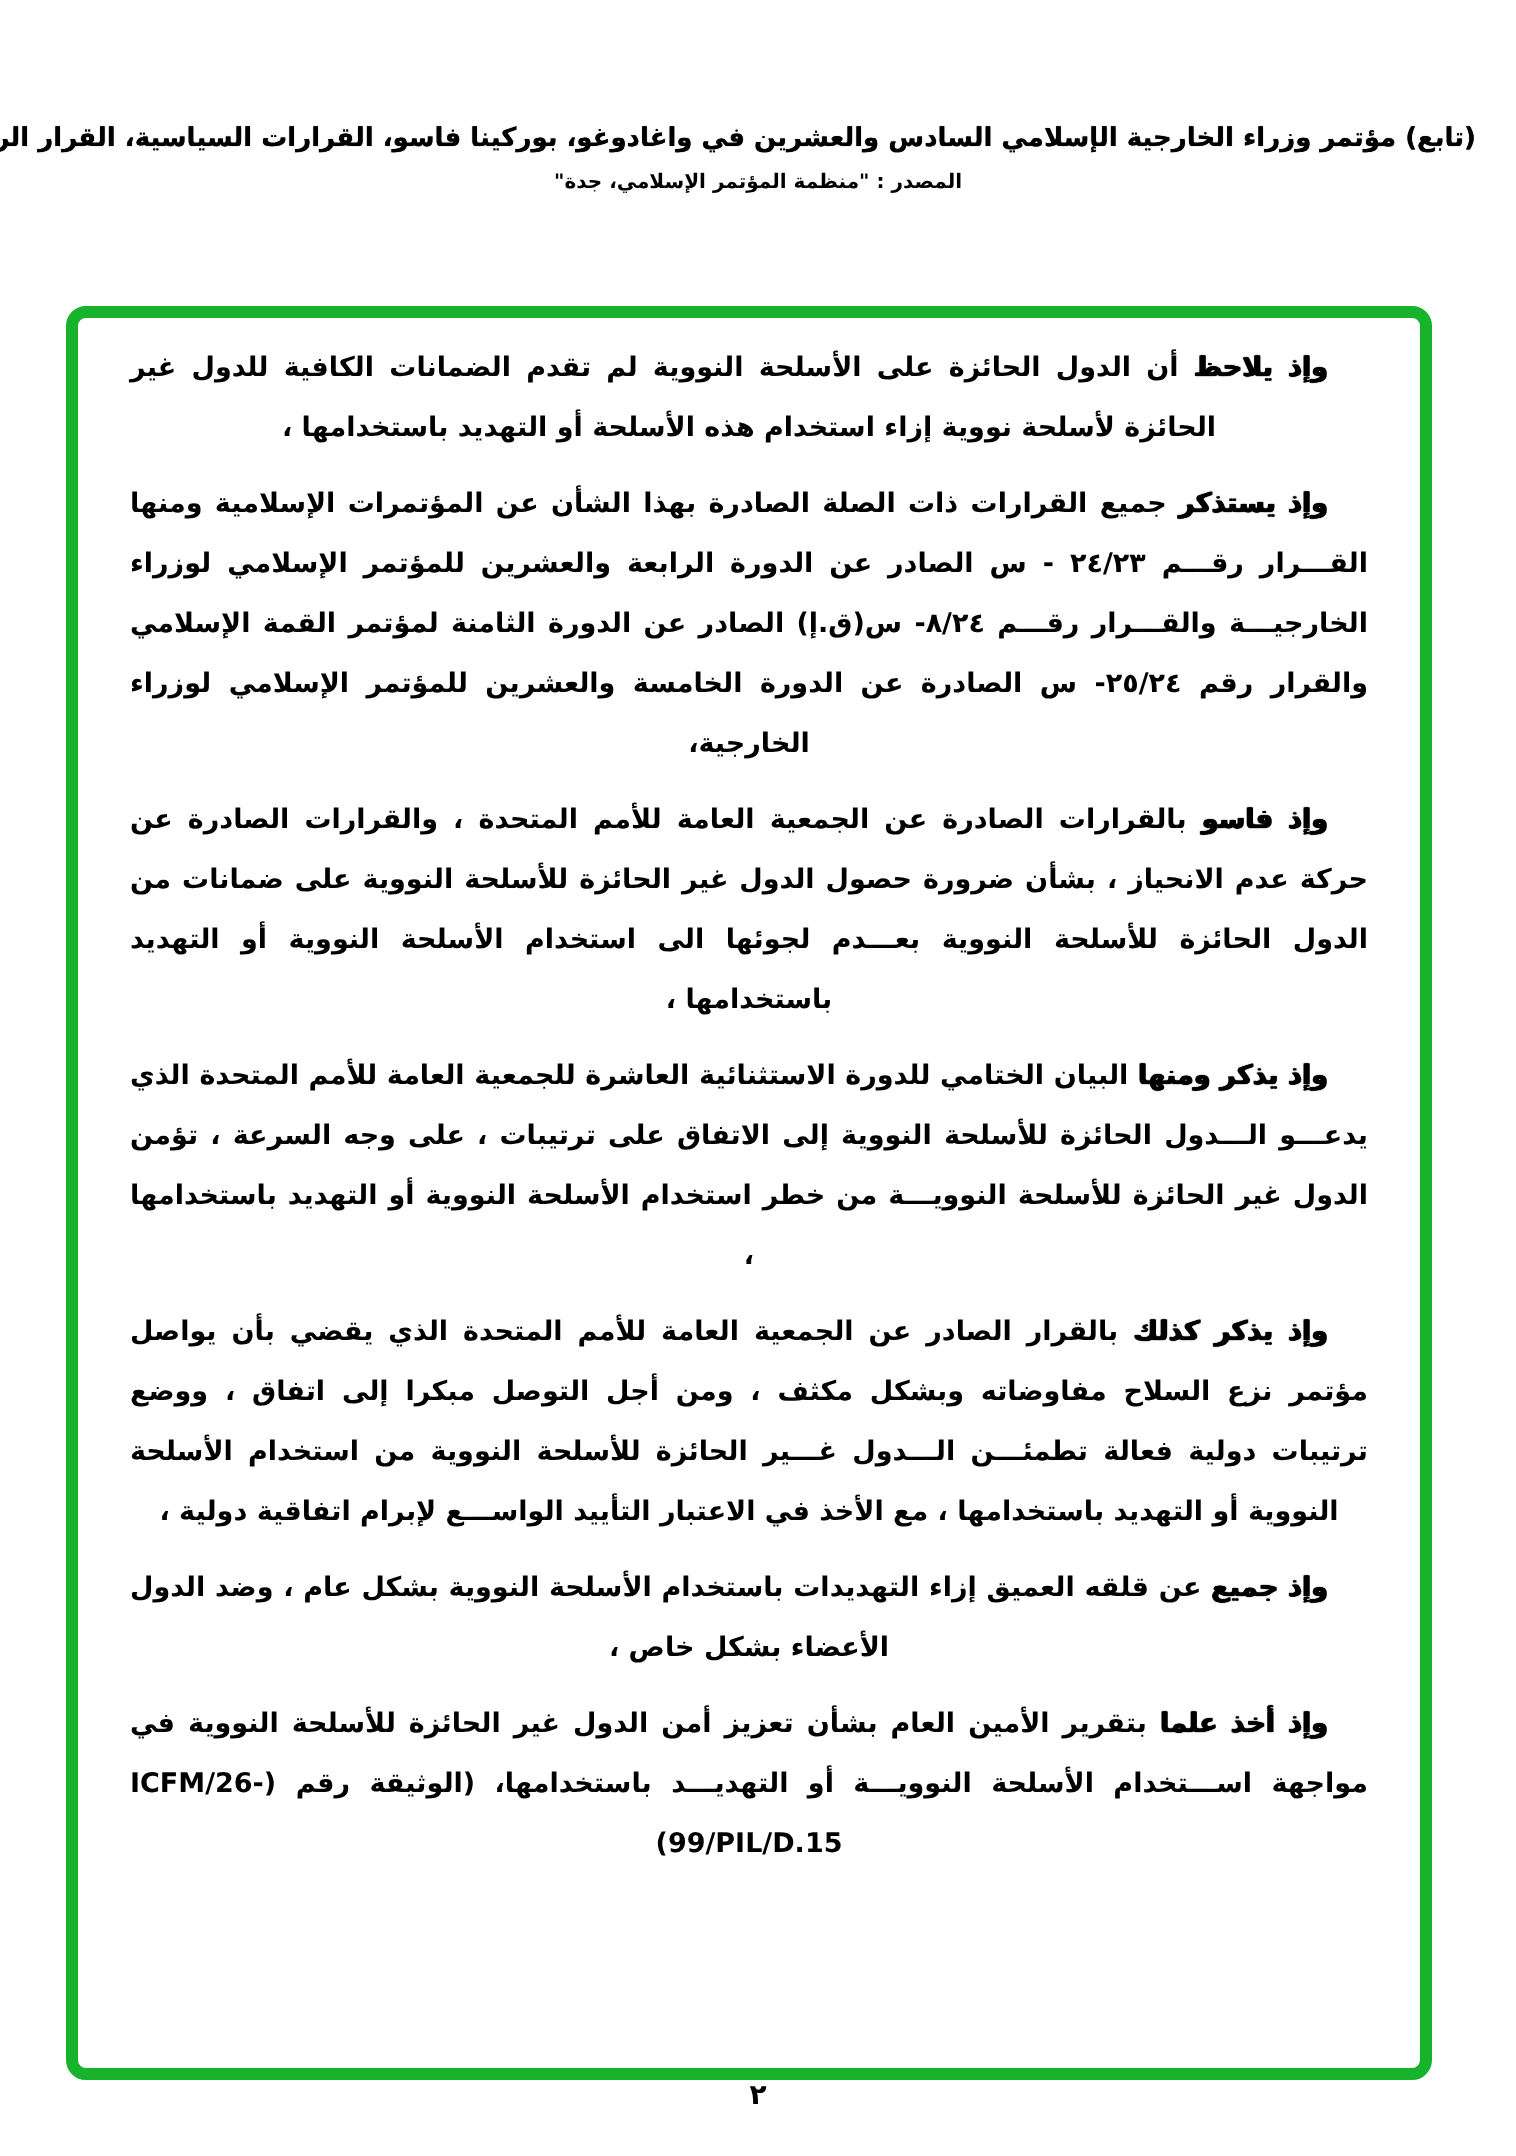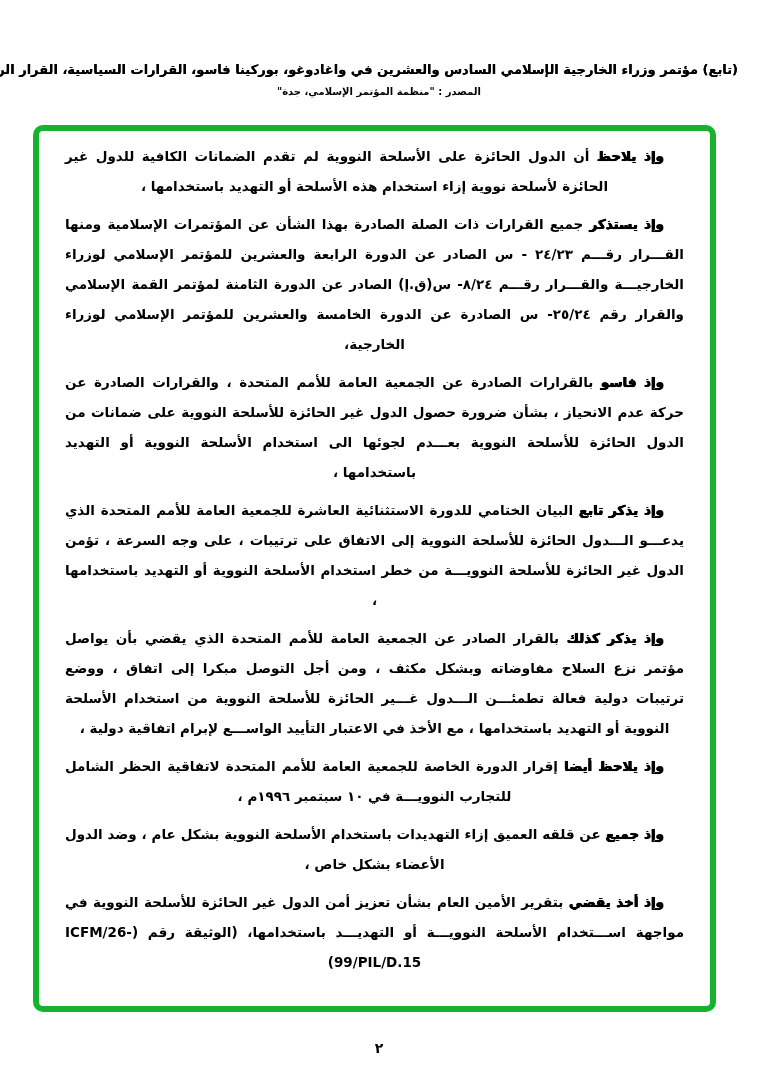--- a/index.html
+++ b/index.html
@@ -24,21 +24,21 @@
     white-space:nowrap;
     text-shadow:0 0 0.4px #000;
   }
   .header-source{
     margin-top:9px;
     font-size:10px;
     font-weight:bold;
   }
   .content-box{
     position:absolute;
-    left:33px;top:125px;
+    left:33px;top:153px;
     width:671px;height:875px;
     border:6px solid #17b32c;
     border-radius:10px;
     box-sizing:content-box;
     overflow:hidden;
   }
   .paragraphs{
     direction:rtl;
     padding:10px 26px 0 26px;
   }
@@ -74,29 +74,28 @@
   </div>
 
   <div class="content-box" style="border-color: rgb(23, 179, 44);">
     <div class="paragraphs" id="paragraphs">
   <p class="para"><strong class="lead">وإذ يلاحظ</strong><span> </span><span class="body-text">أن الدول الحائزة على الأسلحة النووية لم تقدم الضمانات الكافية للدول غير الحائزة لأسلحة نووية إزاء استخدام هذه الأسلحة أو التهديد باستخدامها ،</span></p>
 
   <p class="para"><strong class="lead">وإذ يستذكر</strong><span> </span><span class="body-text">جميع القرارات ذات الصلة الصادرة بهذا الشأن عن المؤتمرات الإسلامية ومنها القـــرار رقـــم ٢٤/٢٣ - س الصادر عن الدورة الرابعة والعشرين للمؤتمر الإسلامي لوزراء الخارجيـــة والقـــرار رقـــم ٨/٢٤- س(ق.إ) الصادر عن الدورة الثامنة لمؤتمر القمة الإسلامي والقرار رقم ٢٥/٢٤- س الصادرة عن الدورة الخامسة والعشرين للمؤتمر الإسلامي لوزراء الخارجية،</span></p>
 
   <p class="para"><strong class="lead">وإذ فاسو</strong><span> </span><span class="body-text">بالقرارات الصادرة عن الجمعية العامة للأمم المتحدة ، والقرارات الصادرة عن حركة عدم الانحياز ، بشأن ضرورة حصول الدول غير الحائزة للأسلحة النووية على ضمانات من الدول الحائزة للأسلحة النووية بعـــدم لجوئها الى استخدام الأسلحة النووية أو التهديد باستخدامها ،</span></p>
 
-  <p class="para"><strong class="lead">وإذ يذكر تابع</strong><span> </span><span class="body-text">البيان الختامي للدورة الاستثنائية العاشرة للجمعية العامة للأمم المتحدة الذي يدعـــو الـــدول الحائزة للأسلحة النووية إلى الاتفاق على ترتيبات ، على وجه السرعة ، تؤمن الدول غير الحائزة للأسلحة النوويـــة من خطر استخدام الأسلحة النووية أو التهديد باستخدامها ،</span></p>
+  <p class="para"><strong class="lead">وإذ يذكر ومنها</strong><span> </span><span class="body-text">البيان الختامي للدورة الاستثنائية العاشرة للجمعية العامة للأمم المتحدة الذي يدعـــو الـــدول الحائزة للأسلحة النووية إلى الاتفاق على ترتيبات ، على وجه السرعة ، تؤمن الدول غير الحائزة للأسلحة النوويـــة من خطر استخدام الأسلحة النووية أو التهديد باستخدامها ،</span></p>
 
   <p class="para"><strong class="lead">وإذ يذكر كذلك</strong><span> </span><span class="body-text">بالقرار الصادر عن الجمعية العامة للأمم المتحدة الذي يقضي بأن يواصل مؤتمر نزع السلاح مفاوضاته وبشكل مكثف ، ومن أجل التوصل مبكرا إلى اتفاق ، ووضع ترتيبات دولية فعالة تطمئـــن الـــدول غـــير الحائزة للأسلحة النووية من استخدام الأسلحة النووية أو التهديد باستخدامها ، مع الأخذ في الاعتبار التأييد الواســـع لإبرام اتفاقية دولية ،</span></p>
 
 
-  <p class="para"><strong class="lead">وإذ يلاحظ أيضا</strong><span> </span><span class="body-text">إقرار الدورة الخاصة للجمعية العامة للأمم المتحدة لاتفاقية الحظر الشامل للتجارب النوويـــة في ١٠ سبتمبر ١٩٩٦م ،</span></p>
 
   <p class="para"><strong class="lead">وإذ جميع</strong><span> </span><span class="body-text">عن قلقه العميق إزاء التهديدات باستخدام الأسلحة النووية بشكل عام ، وضد الدول الأعضاء بشكل خاص ،</span></p>
 
-  <p class="para"><strong class="lead">وإذ أخذ يقضي</strong><span> </span><span class="body-text">بتقرير الأمين العام بشأن تعزيز أمن الدول غير الحائزة للأسلحة النووية في مواجهة اســـتخدام الأسلحة النوويـــة أو التهديـــد باستخدامها، (الوثيقة رقم (ICFM/26-99/PIL/D.15)</span></p>
+  <p class="para"><strong class="lead">وإذ أخذ علما</strong><span> </span><span class="body-text">بتقرير الأمين العام بشأن تعزيز أمن الدول غير الحائزة للأسلحة النووية في مواجهة اســـتخدام الأسلحة النوويـــة أو التهديـــد باستخدامها، (الوثيقة رقم (ICFM/26-99/PIL/D.15)</span></p>
 
 </div>
   </div>
 
   <div class="footer">٢</div>
 
 </div>
 
 </body></html>

